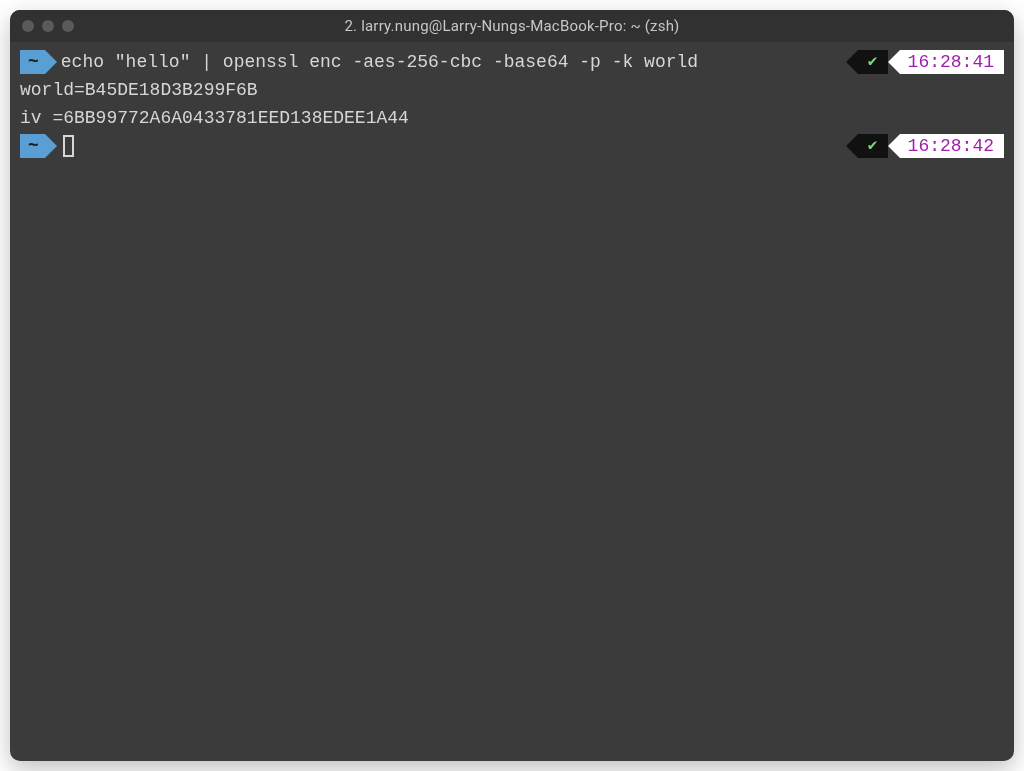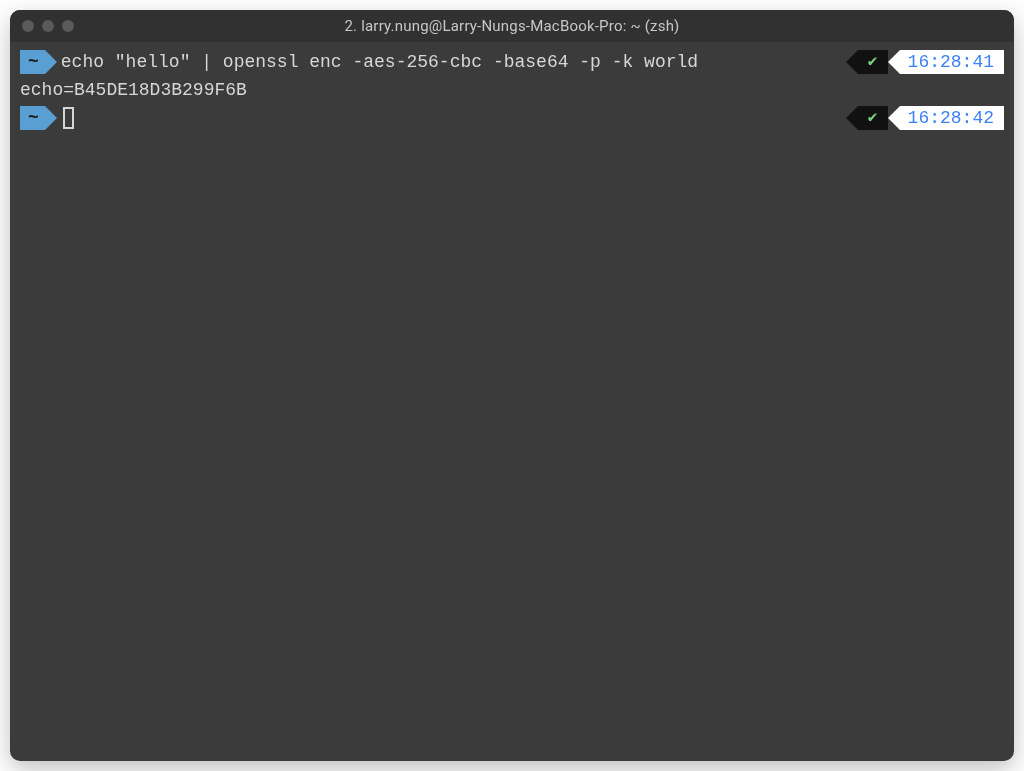--- a/index.html
+++ b/index.html
@@ -119,21 +119,21 @@
     border-top: 12px solid transparent;
     border-bottom: 12px solid transparent;
     border-right: 12px solid #111;
   }
   .time {
     position: relative;
     display: inline-flex;
     align-items: center;
     height: 24px;
     background: #fff;
-    color: #3b82f6;
+    color: #a21caf;
     padding: 0 10px 0 8px;
     margin-left: 12px;
     font-weight: 500;
   }
   .time::before {
     content: "";
     position: absolute;
     left: -12px; top: 0;
     width: 0; height: 0;
     border-top: 12px solid transparent;
@@ -171,21 +171,22 @@
       <span class="prompt-badge">
         <span>~</span>
       </span>
       <span class="cmd">echo "hello" | openssl enc -aes-256-cbc -base64 -p -k world</span>
       <span class="rhs">
         <span class="check">✔</span>
         <span class="time">16:28:41</span>
       </span>
     </div>
 
-    <div class="out">echo=B45DE18D3B299F6B</div>
+    <div class="out">world=B45DE18D3B299F6B</div>
+    <div class="out">iv =6BB99772A6A0433781EED138EDEE1A44</div>
 
     <div class="line">
       <span class="prompt-badge">
         <span>~</span>
       </span>
       <span class="cursor"></span>
       <span class="spacer"></span>
       <span class="rhs">
         <span class="check">✔</span>
         <span class="time">16:28:42</span>

